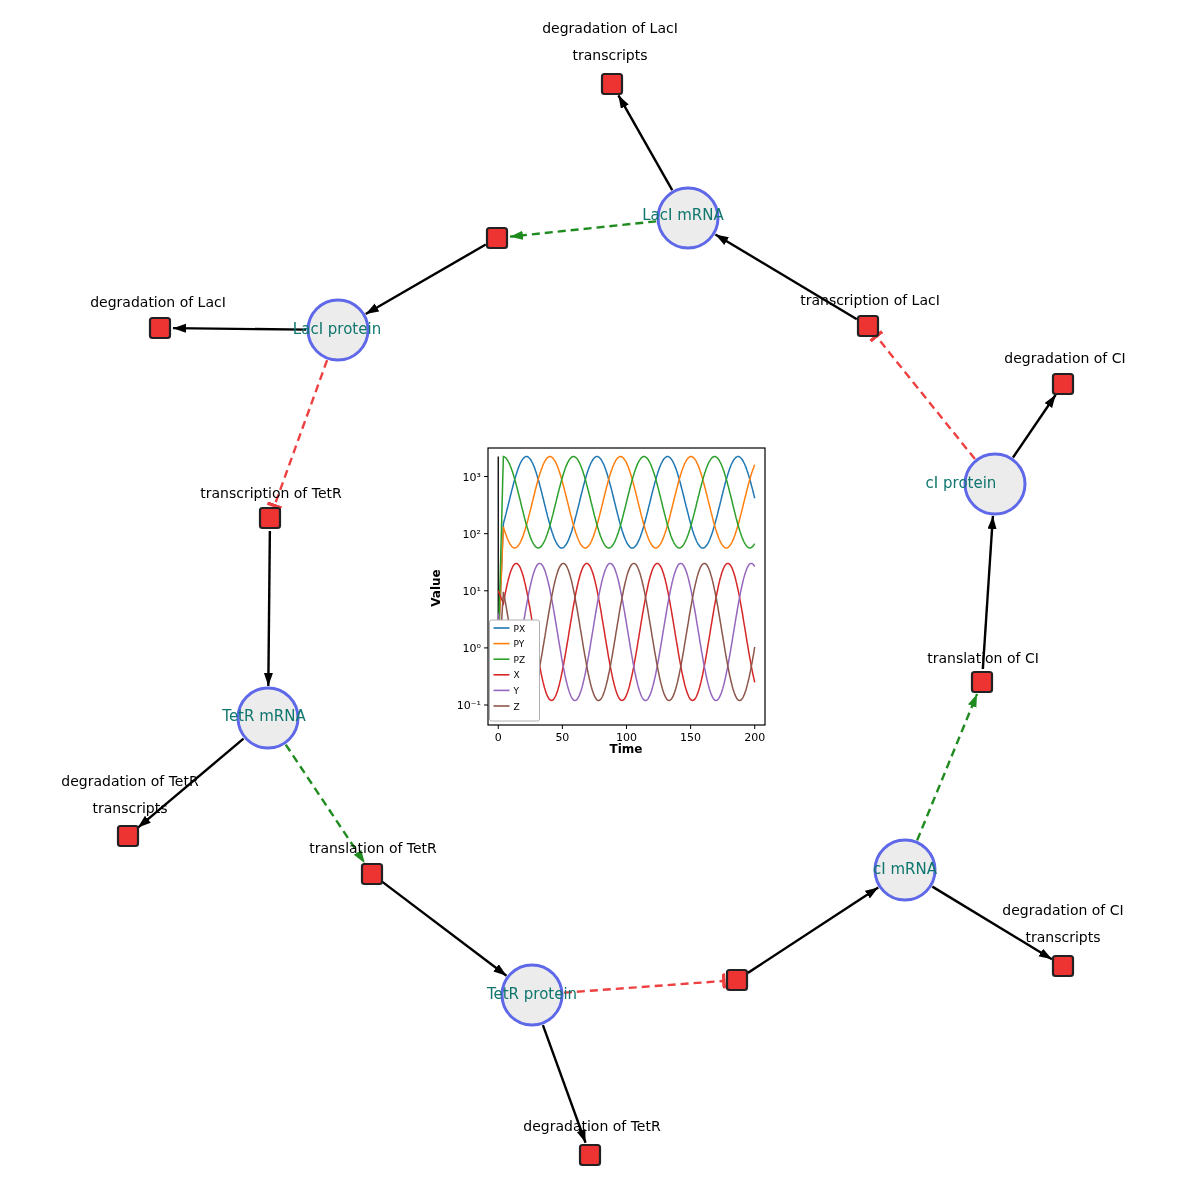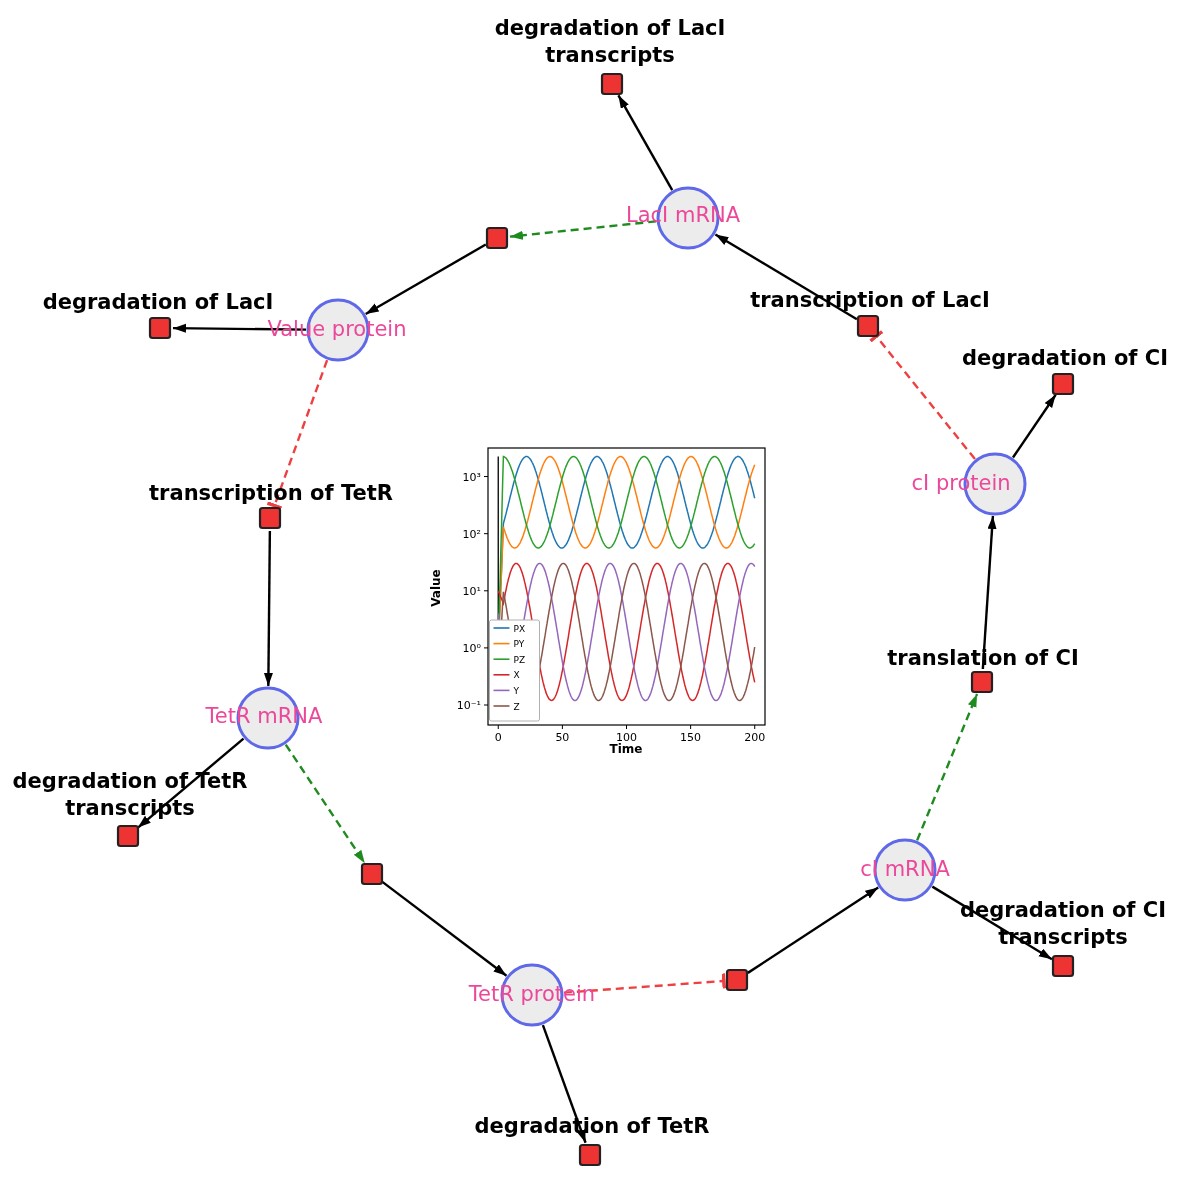--- a/index.html
+++ b/index.html
@@ -1,22 +1,22 @@
 <!DOCTYPE html>
 <html><head>
 <meta charset="utf-8">
 <style>
   html,body{margin:0;padding:0;background:#fff;}
   #stage{position:relative;width:1189px;height:1200px;background:#fff;
          font-family:"DejaVu Sans",sans-serif;overflow:hidden;}
   #network-svg{position:absolute;left:0;top:0;}
   #inset-chart{position:absolute;left:424px;top:436px;}
   .lbl{position:absolute;transform:translate(-50%,-50%);text-align:center;white-space:nowrap;z-index:5;}
-  .lbl-r{font-weight:bold;font-size:21px;color:#000;line-height:27px;}
-  .lbl-s{font-size:21px;color:#ec4899;}
+  .lbl-r{font-weight:normal;font-size:14px;color:#000;line-height:27px;}
+  .lbl-s{font-size:15px;color:#0f766e;}
   .lbl span{display:block;}
 </style>
 </head>
 <body>
 
 <div id="stage">
 
   <svg id="network-svg" width="1189" height="1200" viewBox="0 0 1189 1200">
     <defs>
       <marker id="m-arrow-black" markerUnits="userSpaceOnUse" markerWidth="15" markerHeight="11" refX="13" refY="4.5" orient="auto">
@@ -65,21 +65,21 @@
         <circle cx="688" cy="218" r="30" fill="#ececec" stroke="#5e68e8" stroke-width="3"></circle>
         <circle cx="338" cy="330" r="30" fill="#ececec" stroke="#5e68e8" stroke-width="3"></circle>
         <circle cx="995" cy="484" r="30" fill="#ececec" stroke="#5e68e8" stroke-width="3"></circle>
         <circle cx="268" cy="718" r="30" fill="#ececec" stroke="#5e68e8" stroke-width="3"></circle>
         <circle cx="905" cy="870" r="30" fill="#ececec" stroke="#5e68e8" stroke-width="3"></circle>
         <circle cx="532" cy="995" r="30" fill="#ececec" stroke="#5e68e8" stroke-width="3"></circle>
       </g>
   </svg>
 
   <div class="lbl lbl-s" style="left:683px;top:215px">LacI mRNA</div>
-  <div class="lbl lbl-s" style="left:337px;top:329px">Value protein</div>
+  <div class="lbl lbl-s" style="left:337px;top:329px">LacI protein</div>
   <div class="lbl lbl-s" style="left:961px;top:483px">cI protein</div>
   <div class="lbl lbl-s" style="left:264px;top:716px">TetR mRNA</div>
   <div class="lbl lbl-s" style="left:905px;top:869px">cI mRNA</div>
   <div class="lbl lbl-s" style="left:532px;top:994px">TetR protein</div>
 
   <div class="lbl lbl-r" style="left:610px;top:42px">
     <span>degradation of LacI</span>
     <span>transcripts</span>
   </div>
   <div class="lbl lbl-r" style="left:870px;top:300px">
@@ -93,20 +93,23 @@
   </div>
   <div class="lbl lbl-r" style="left:271px;top:493px">
     <span>transcription of TetR</span>
   </div>
   <div class="lbl lbl-r" style="left:983px;top:658px">
     <span>translation of CI</span>
   </div>
   <div class="lbl lbl-r" style="left:130px;top:795px">
     <span>degradation of TetR</span>
     <span>transcripts</span>
+  </div>
+  <div class="lbl lbl-r" style="left:373px;top:848px">
+    <span>translation of TetR</span>
   </div>
   <div class="lbl lbl-r" style="left:1063px;top:924px">
     <span>degradation of CI</span>
     <span>transcripts</span>
   </div>
   <div class="lbl lbl-r" style="left:592px;top:1126px">
     <span>degradation of TetR</span>
   </div>
 
   <svg id="inset-chart" width="355" height="322" viewBox="0 0 355 322">

